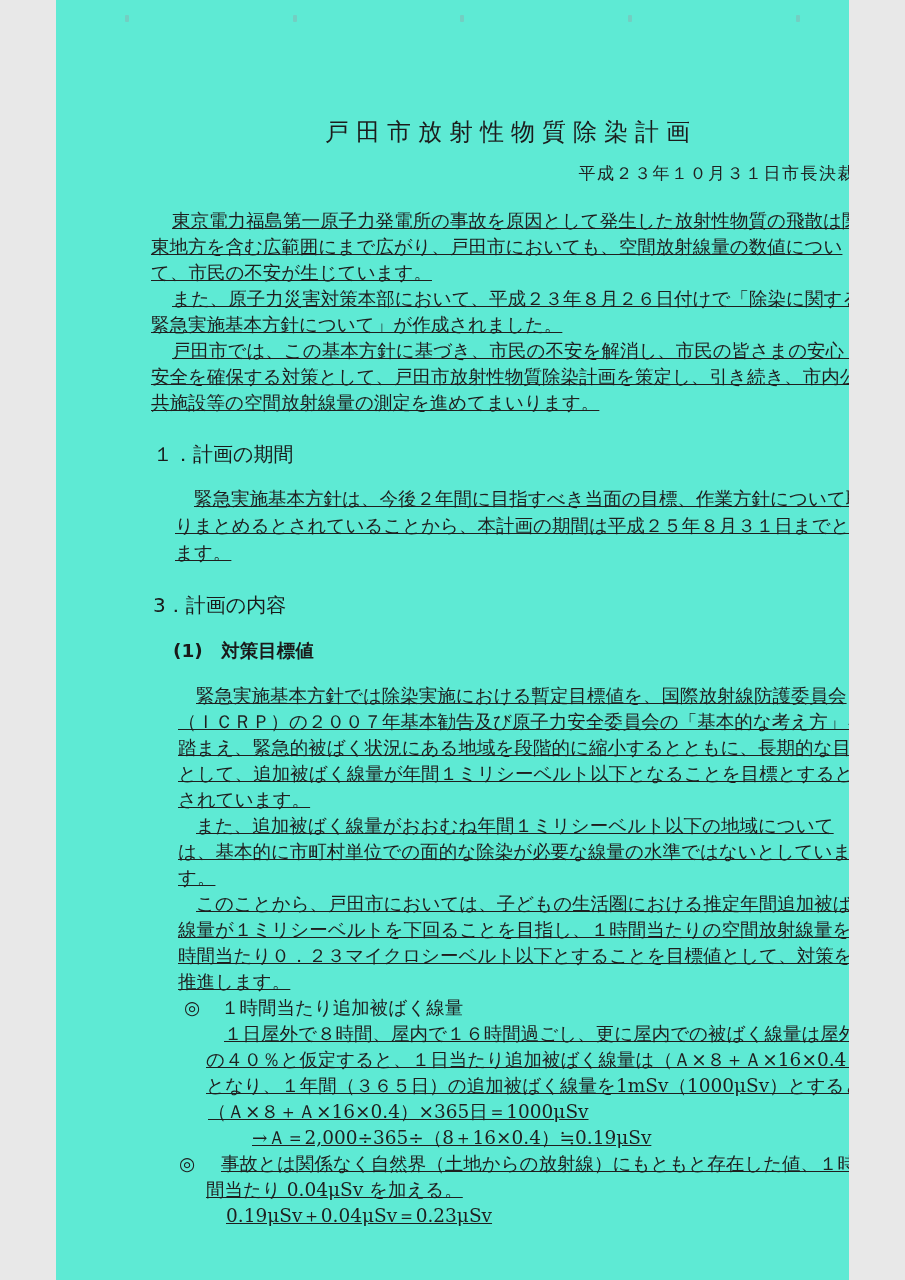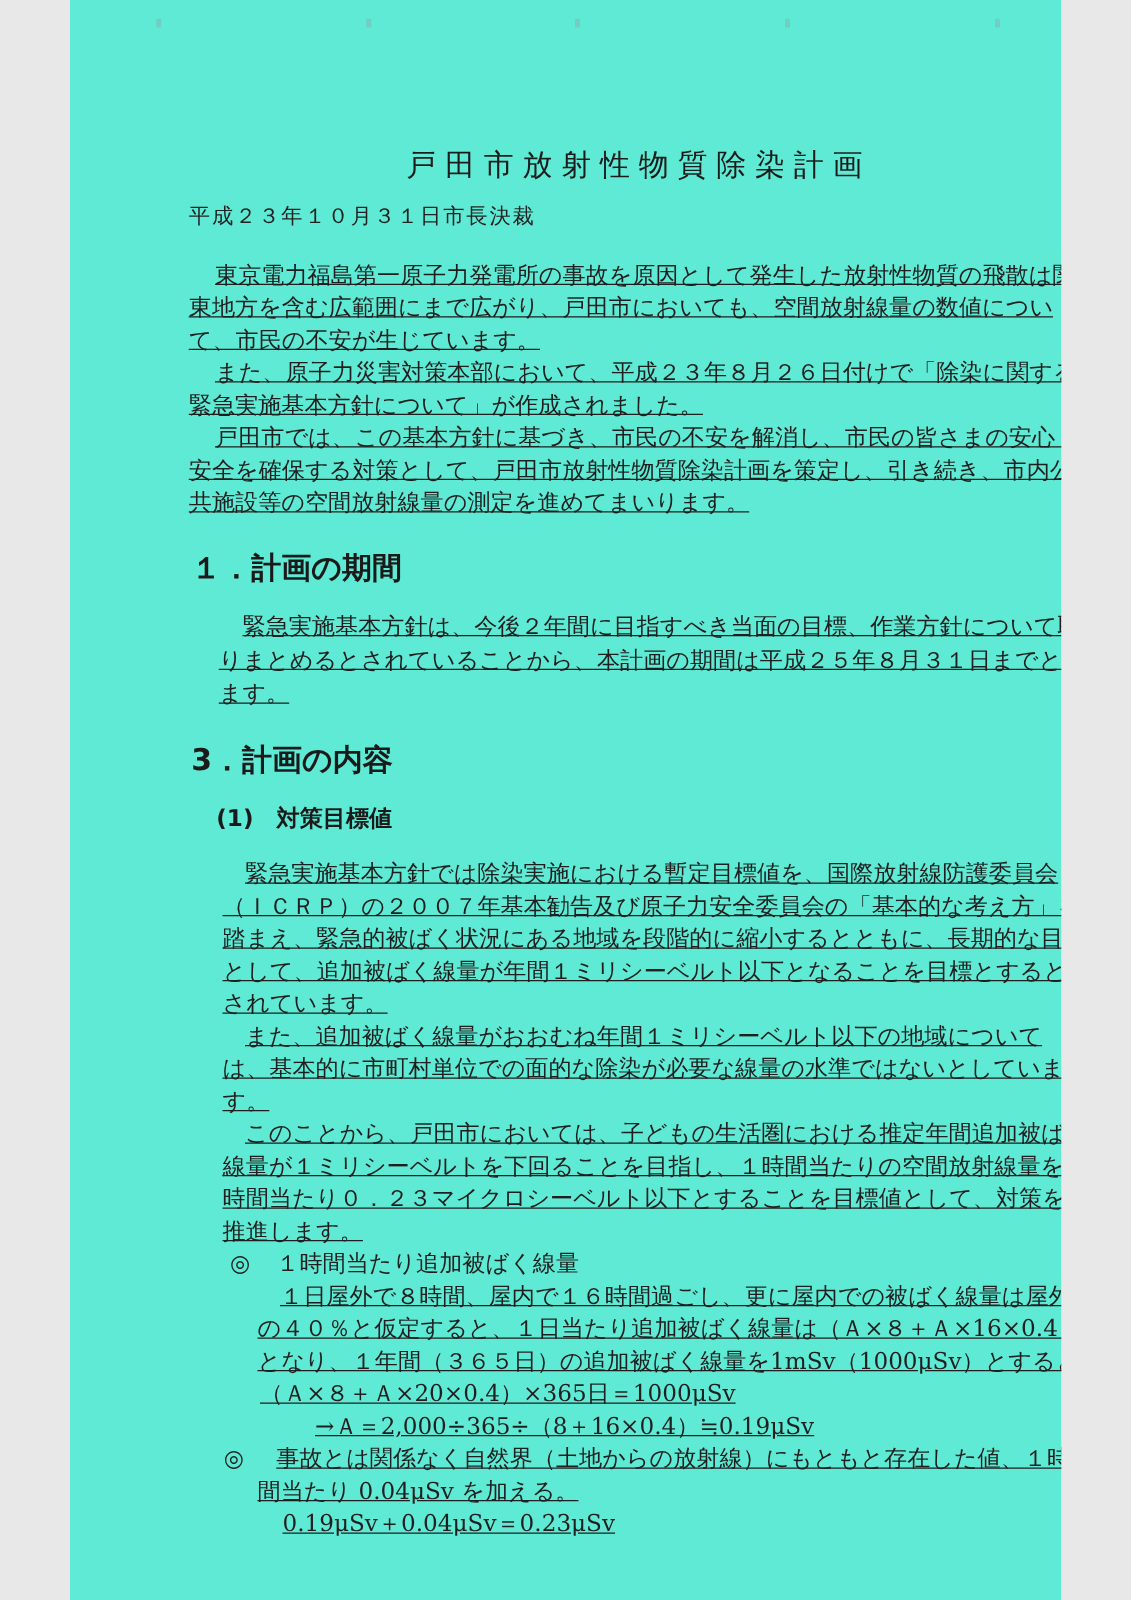--- a/index.html
+++ b/index.html
@@ -35,30 +35,30 @@
     letter-spacing:7px;
     text-align:center;
     color:#1c1c1c;
   }
   .approval{
     margin:8px 15px 0 0;
     font-family:"DejaVu Sans","Liberation Sans",sans-serif;
     font-size:17px;
     line-height:26px;
     letter-spacing:1.5px;
-    text-align:left;
+    text-align:right;
     color:#222;
   }
   p{margin:0;text-decoration:underline;}
   .intro1{margin-top:22px;}
   .indent{text-indent:21px;}
   .sec-heading{
     font-family:"DejaVu Sans","Liberation Sans",sans-serif;
-    font-weight:bold;
-    font-size:24px;
+    font-weight:normal;
+    font-size:20px;
     line-height:27px;
     margin-left:2px;
     color:#1a1a1a;
   }
   .h1{margin-top:25px;}
   .h2{margin-top:26px;}
   .sub-heading{
     font-family:"DejaVu Sans","Liberation Sans",sans-serif;
     font-weight:bold;
     font-size:18.5px;
@@ -124,20 +124,20 @@
     <h3 class="sub-heading">(1)　対策目標値</h3>
 
     <p class="s2-para">緊急実施基本方針では除染実施における暫定目標値を、国際放射線防護委員会（ＩＣＲＰ）の２００７年基本勧告及び原子力安全委員会の「基本的な考え方」を踏まえ、緊急的被ばく状況にある地域を段階的に縮小するとともに、長期的な目標として、追加被ばく線量が年間１ミリシーベルト以下となることを目標とするとされています。</p>
     <p class="s2-para">また、追加被ばく線量がおおむね年間１ミリシーベルト以下の地域については、基本的に市町村単位での面的な除染が必要な線量の水準ではないとしています。</p>
     <p class="s2-para">このことから、戸田市においては、子どもの生活圏における推定年間追加被ばく線量が１ミリシーベルトを下回ることを目指し、１時間当たりの空間放射線量を１時間当たり０．２３マイクロシーベルト以下とすることを目標値として、対策を推進します。</p>
 
     <div class="bullet-row">
       <span class="marker">◎</span><span>１時間当たり追加被ばく線量</span>
     </div>
     <p class="bullet-body">１日屋外で８時間、屋内で１６時間過ごし、更に屋内での被ばく線量は屋外の４０％と仮定すると、１日当たり追加被ばく線量は（Ａ×８＋Ａ×16×0.4）となり、１年間（３６５日）の追加被ばく線量を1mSv（1000μSv）とすると</p>
-    <p class="formula f1">（Ａ×８＋Ａ×20×0.4）×365日＝1000μSv</p>
+    <p class="formula f1">（Ａ×８＋Ａ×16×0.4）×365日＝1000μSv</p>
     <p class="formula f2">→Ａ＝2,000÷365÷（8＋16×0.4）≒0.19μSv</p>
 
     <p class="bullet-para"><span class="marker">◎</span><span>事故とは関係なく自然界（土地からの放射線）にもともと存在した値、１時間当たり 0.04μSv を加える。</span></p>
     <p class="formula f3">0.19μSv＋0.04μSv＝0.23μSv</p>
 
   </div>
 </div>
 
 </body></html>

